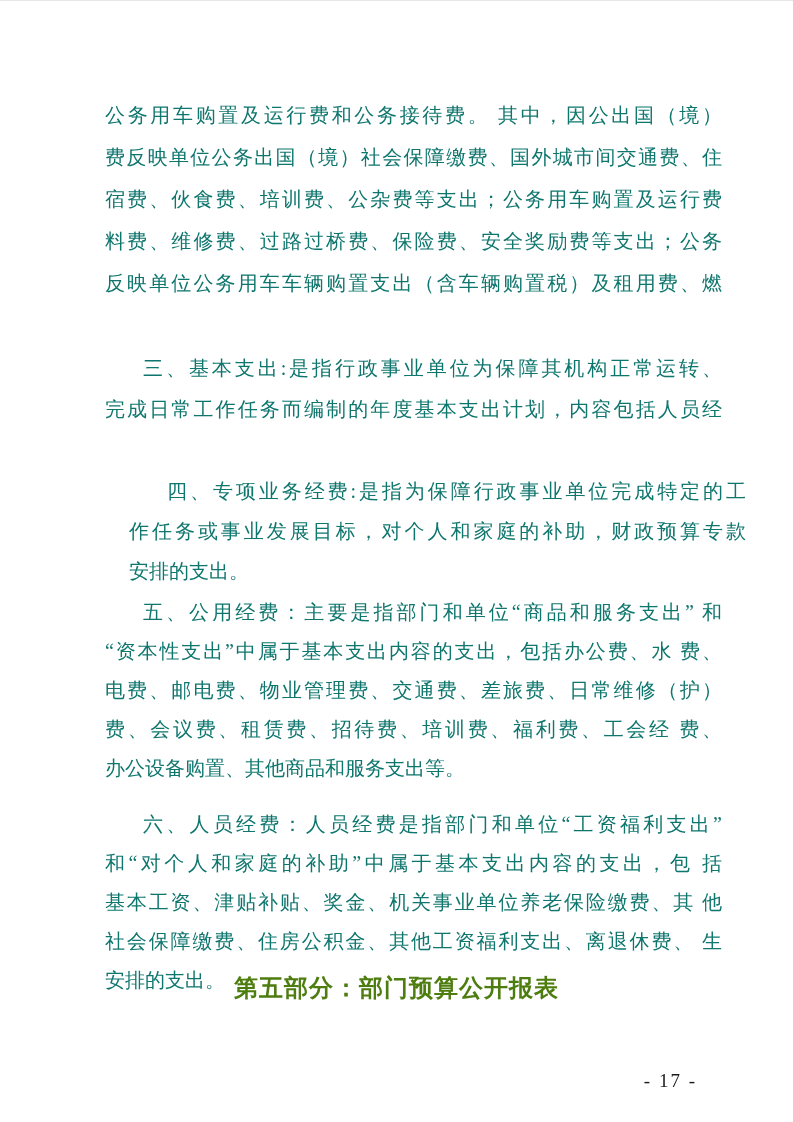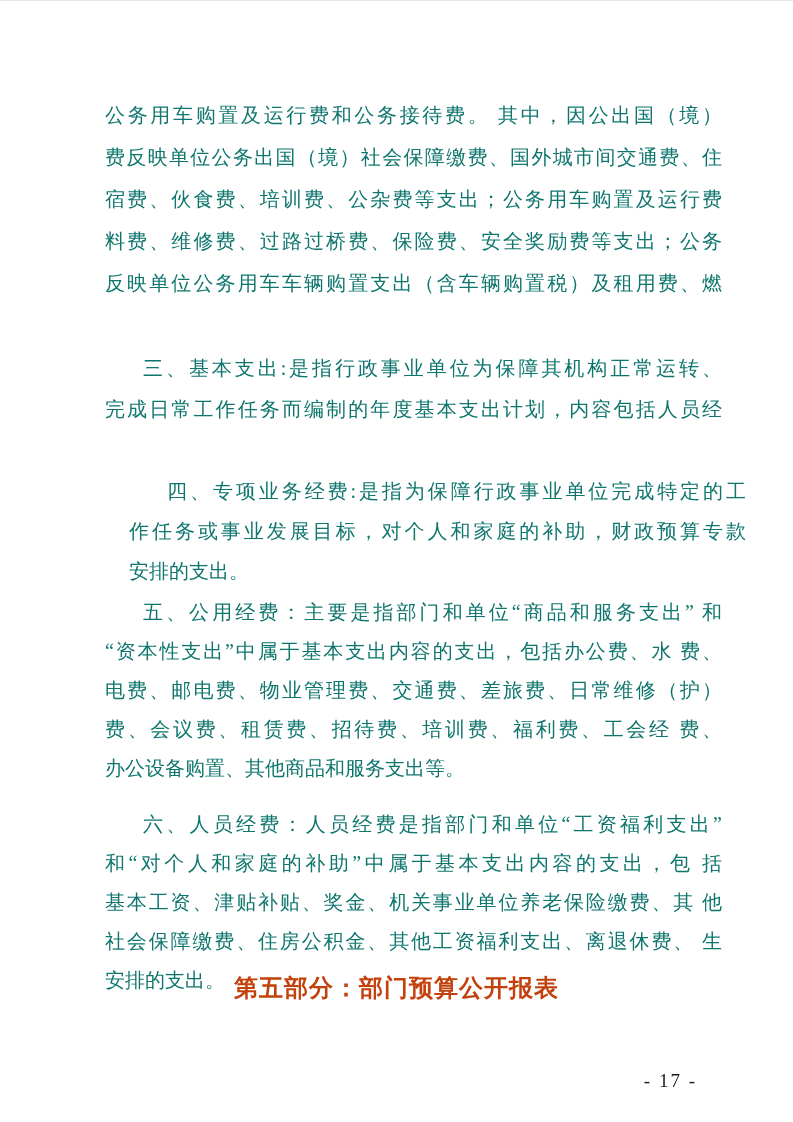--- a/index.html
+++ b/index.html
@@ -48,21 +48,21 @@
     position: absolute;
     top: 971px;
     left: 0;
     width: 793px;
     margin: 0;
     text-align: center;
     font-family: "Liberation Sans", "DejaVu Sans", sans-serif;
     font-weight: bold;
     font-size: 24px;
     line-height: 32px;
-    color: #c2410c;
+    color: #4d7c0f;
     letter-spacing: 1px;
   }
   .page-number {
     position: absolute;
     top: 1031px;
     right: 96px;
     font-size: 19px;
     line-height: 26px;
     color: #1b1b1b;
     letter-spacing: 2px;

